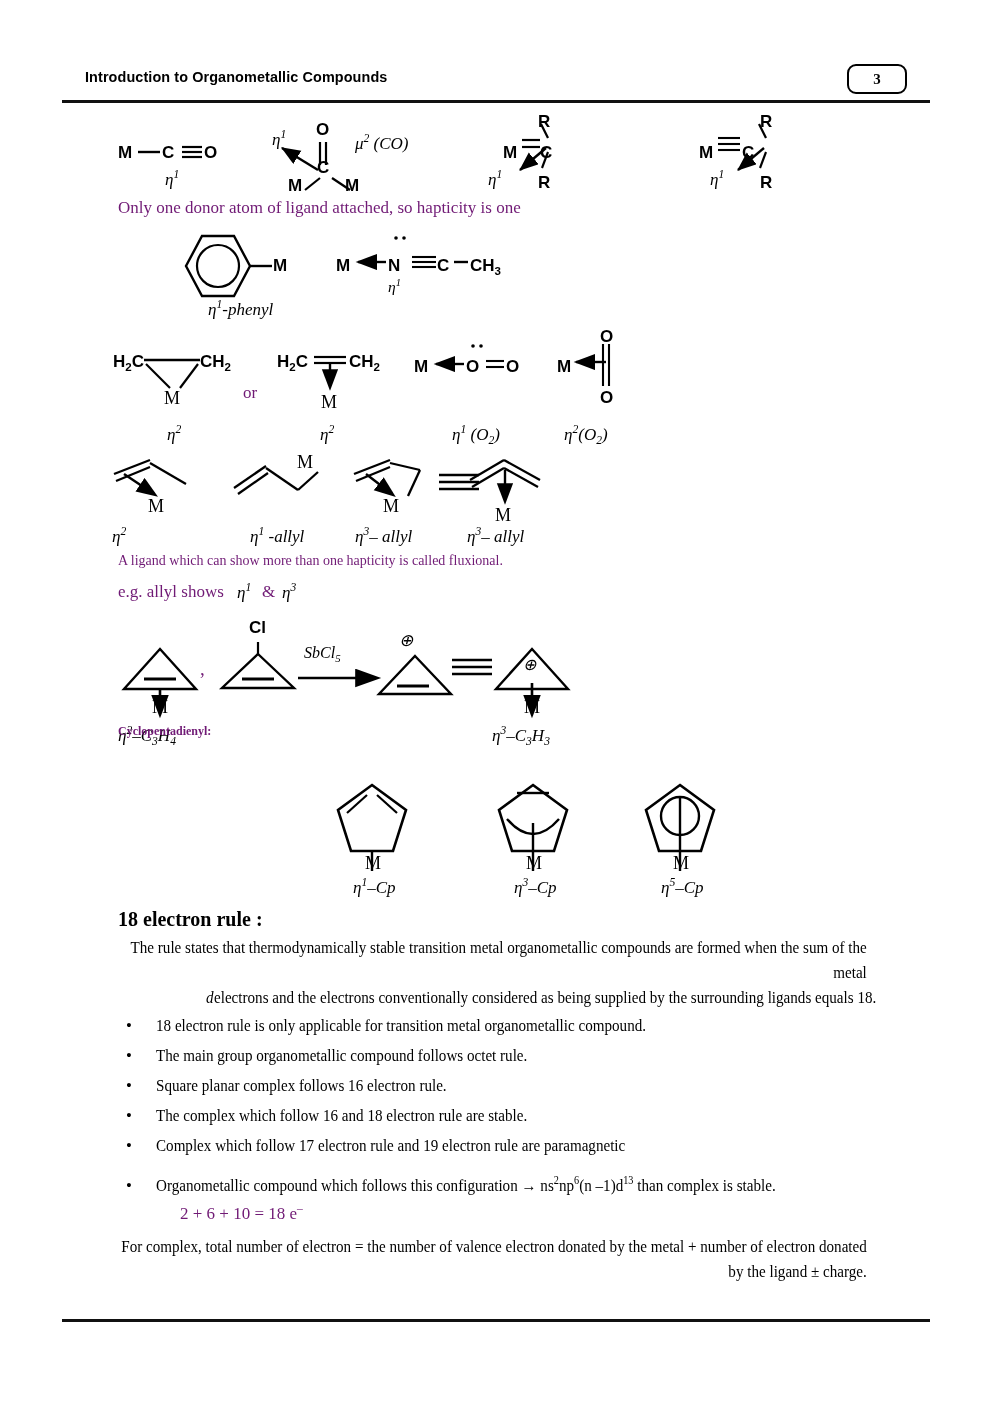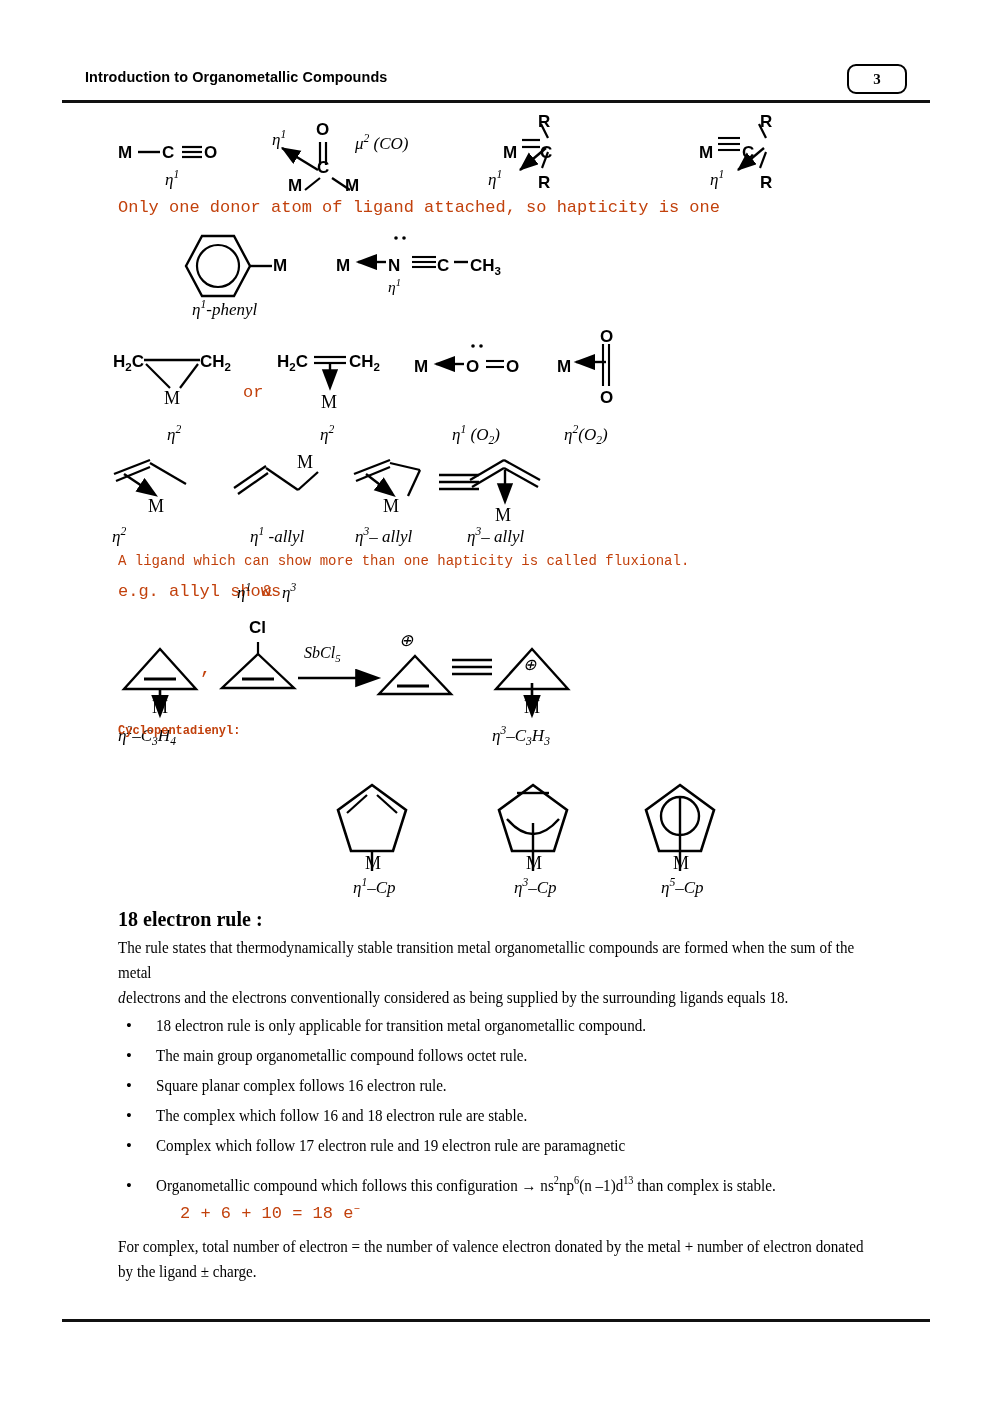--- a/index.html
+++ b/index.html
@@ -9,22 +9,22 @@
   
   .hdr{position:absolute;left:85px;top:68px;width:822px;height:30px;}
   .hdr-title{position:absolute;left:0;top:0;font-family:"Liberation Sans",sans-serif;
     font-weight:bold;font-size:15.5px;letter-spacing:.1px;transform:scaleX(.93);transform-origin:left center;white-space:nowrap;}
   .pagebadge{position:absolute;right:0;top:-4px;width:56px;height:26px;border:2px solid #000;border-radius:9px;
     display:flex;align-items:center;justify-content:center;font-family:"Liberation Serif",serif;font-weight:bold;font-size:15px;}
   .rule-top{position:absolute;left:62px;top:100px;width:868px;height:3px;background:#111;}
   .rule-bot{position:absolute;left:62px;top:1319px;width:868px;height:3px;background:#111;}
 
   
-  .txt{position:absolute;font-family:Liberation Mono, monospace;font-size:16.5px;color:#c2410c;white-space:nowrap;}
-  .para{position:absolute;font-family:"Liberation Serif",serif;font-size:16.8px;line-height:25px;color:#000;}
+  .txt{position:absolute;font-family:Liberation Serif, serif;font-size:16.5px;color:#701a75;white-space:nowrap;}
+  .para{position:absolute;font-family:"Liberation Serif",serif;font-size:16.8px;line-height:25px;color:#000;text-align:right;}
   .para span.sq{display:inline-block;transform:scaleX(.9);transform-origin:left center;}
   .bold{font-weight:bold;}
   .ital{font-style:italic;}
   sup{font-size:.68em;vertical-align:super;line-height:0;}
   sub{font-size:.68em;vertical-align:sub;line-height:0;}
 
   
   .lab{position:absolute;font-family:"Liberation Serif",serif;font-size:17px;white-space:nowrap;font-style:italic;}
   .lab.sm{font-size:15.5px;}
   .atom{position:absolute;font-family:"Liberation Sans",sans-serif;font-size:17px;font-weight:600;white-space:nowrap;}
@@ -133,21 +133,21 @@
   <div class="txt" style="left:118px;top:198px;font-size:17px;">Only one donor atom of ligand attached, so hapticity is one</div>
 
   <div class="svgwrap" style="left:172px;top:232px;">
     <svg width="110" height="75">
       <polygon points="30,4 62,4 78,34 62,64 30,64 14,34" fill="none" stroke="#000" stroke-width="2.4"></polygon>
       <circle cx="46" cy="34" r="21" fill="none" stroke="#000" stroke-width="2.2"></circle>
       <line x1="78" y1="34" x2="100" y2="34" stroke="#000" stroke-width="2.4"></line>
     </svg>
   </div>
   <div class="atom" style="left:273px;top:256px;">M</div>
-  <div class="lab" style="left:192px;top:300px;">η<sup>1</sup>-phenyl</div>
+  <div class="lab" style="left:208px;top:300px;">η<sup>1</sup>-phenyl</div>
 
   <div class="atom" style="left:336px;top:256px;">M</div>
   <div class="svgwrap" style="left:350px;top:240px;">
     <svg width="140" height="45">
       <defs>
           <marker id="arrN" markerWidth="10" markerHeight="10" refX="8" refY="3.4" orient="auto">
         <path d="M0,0 L9,3.4 L0,6.8 z" fill="#000"></path>
           </marker>
         </defs>
       <line x1="36" y1="22" x2="8" y2="22" stroke="#000" stroke-width="2.4" marker-end="url(#arrN)"></line>

